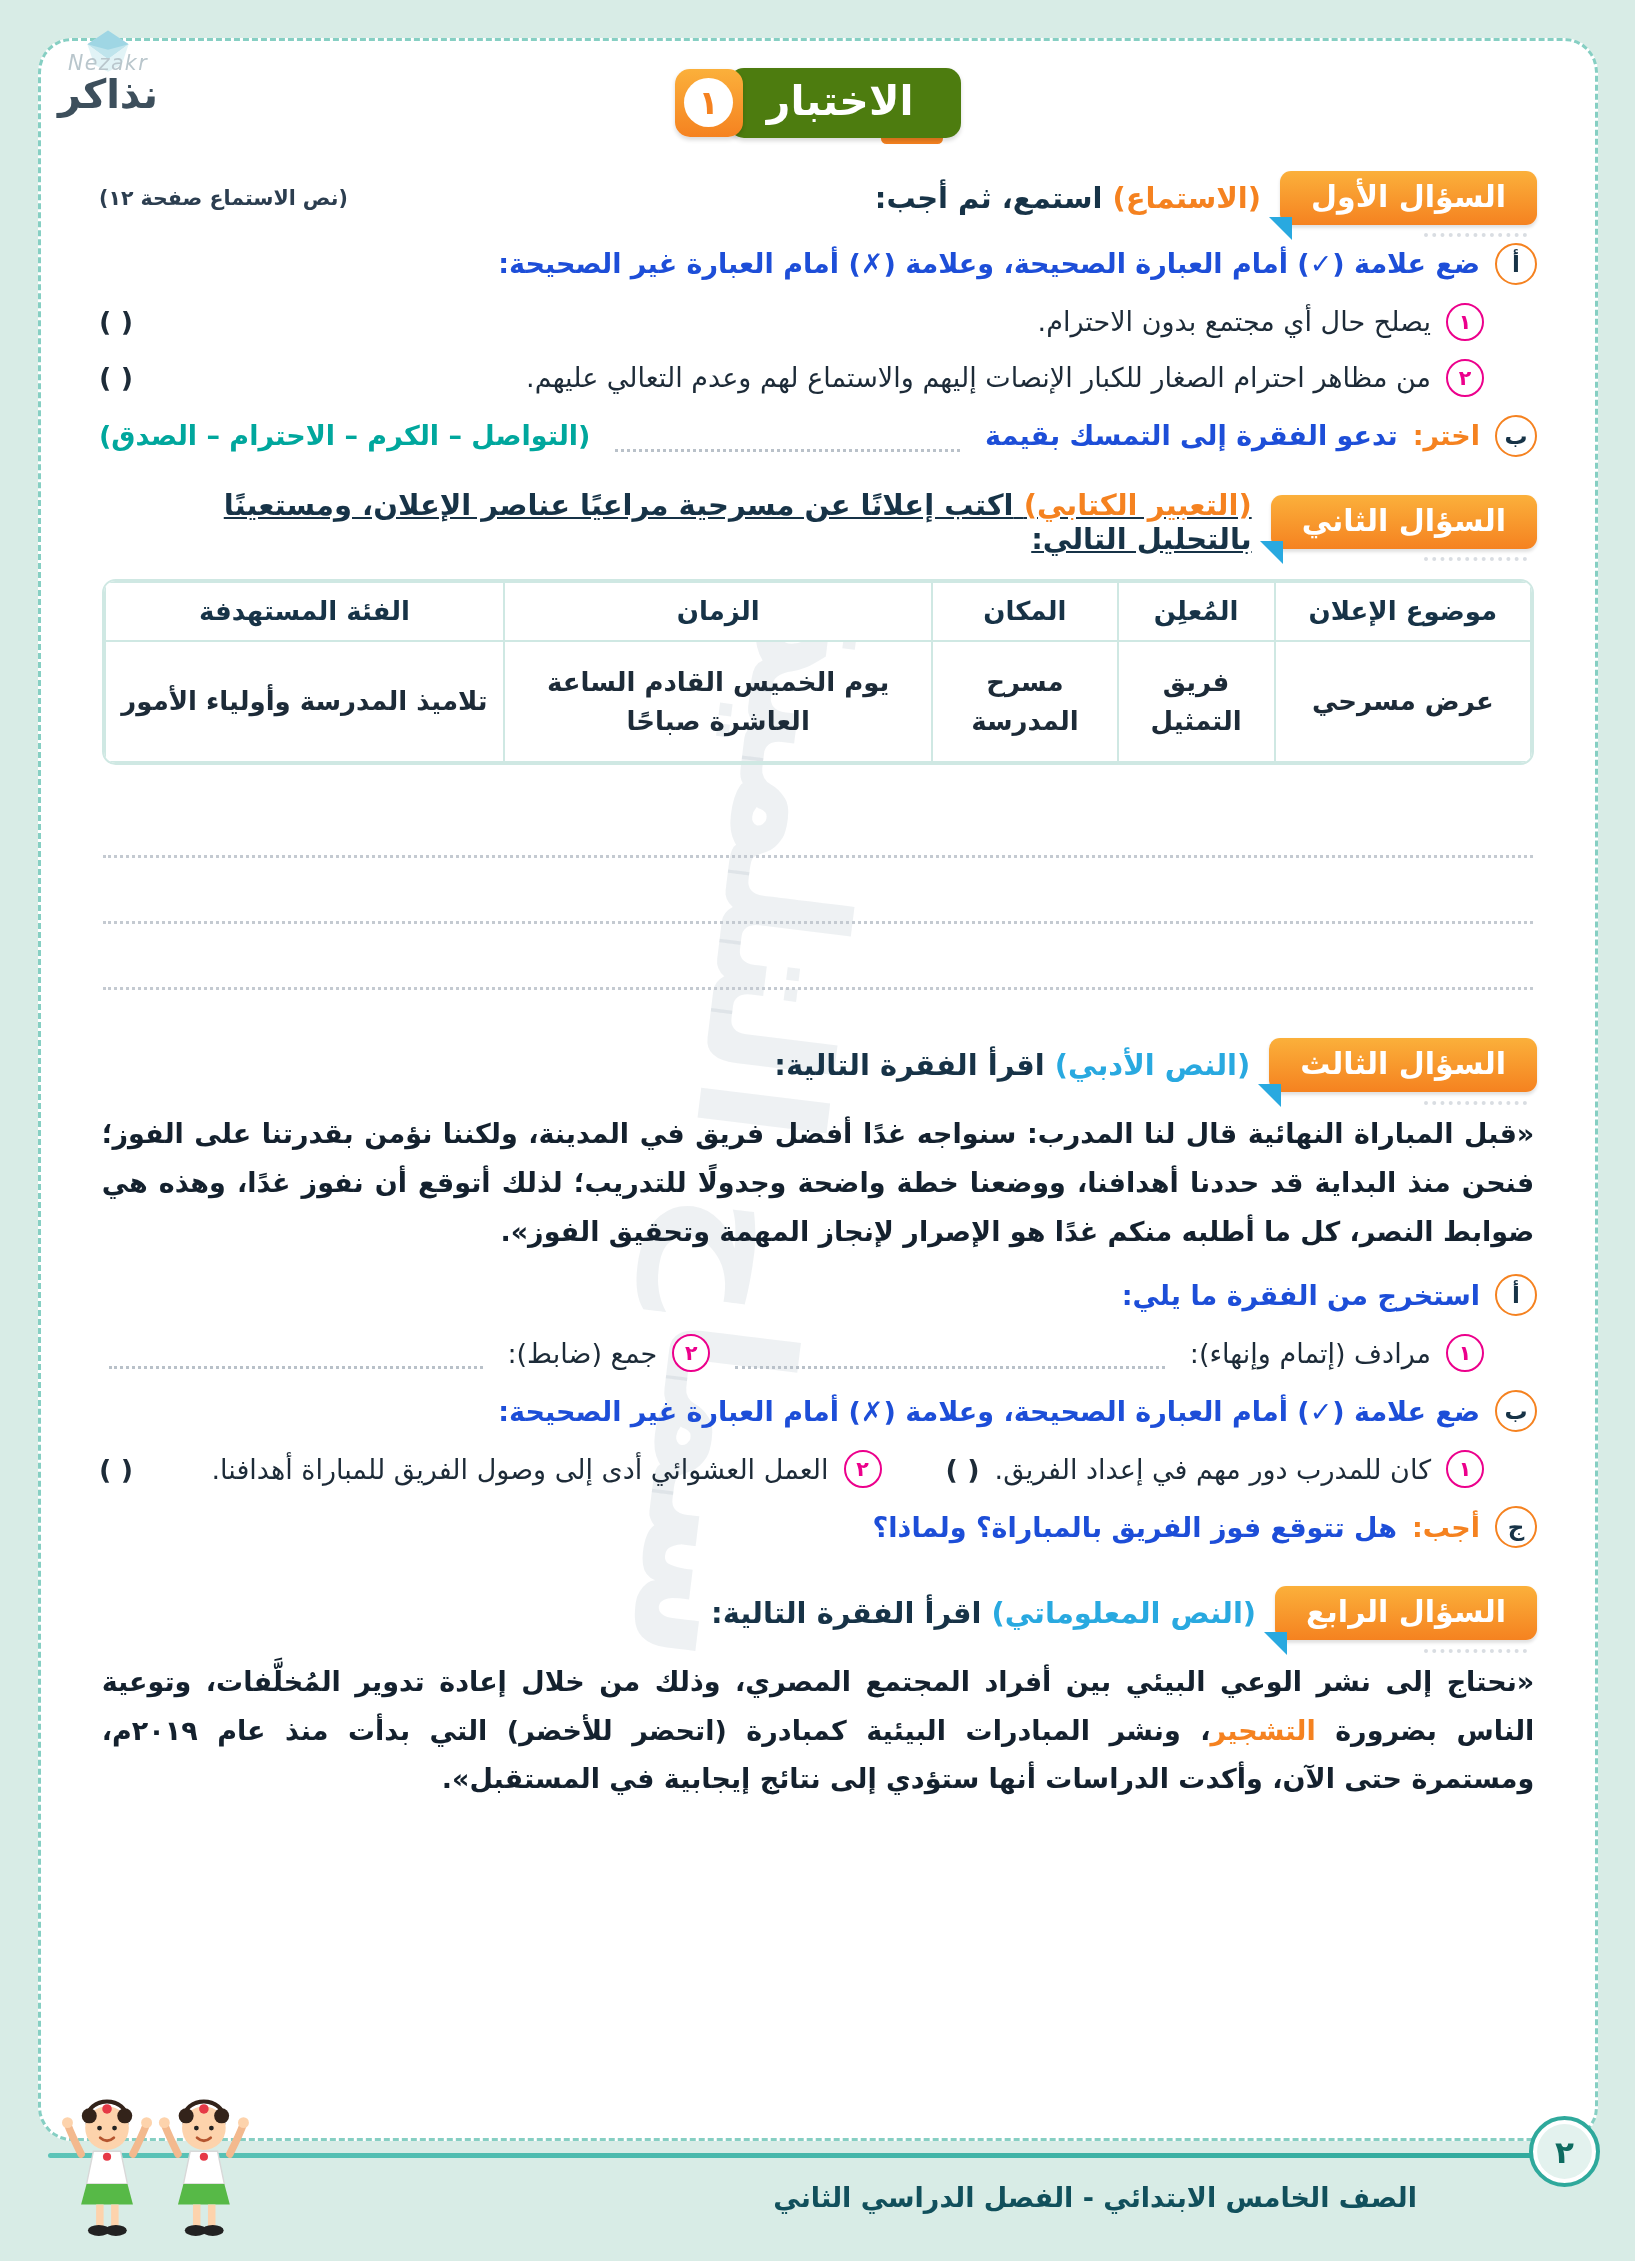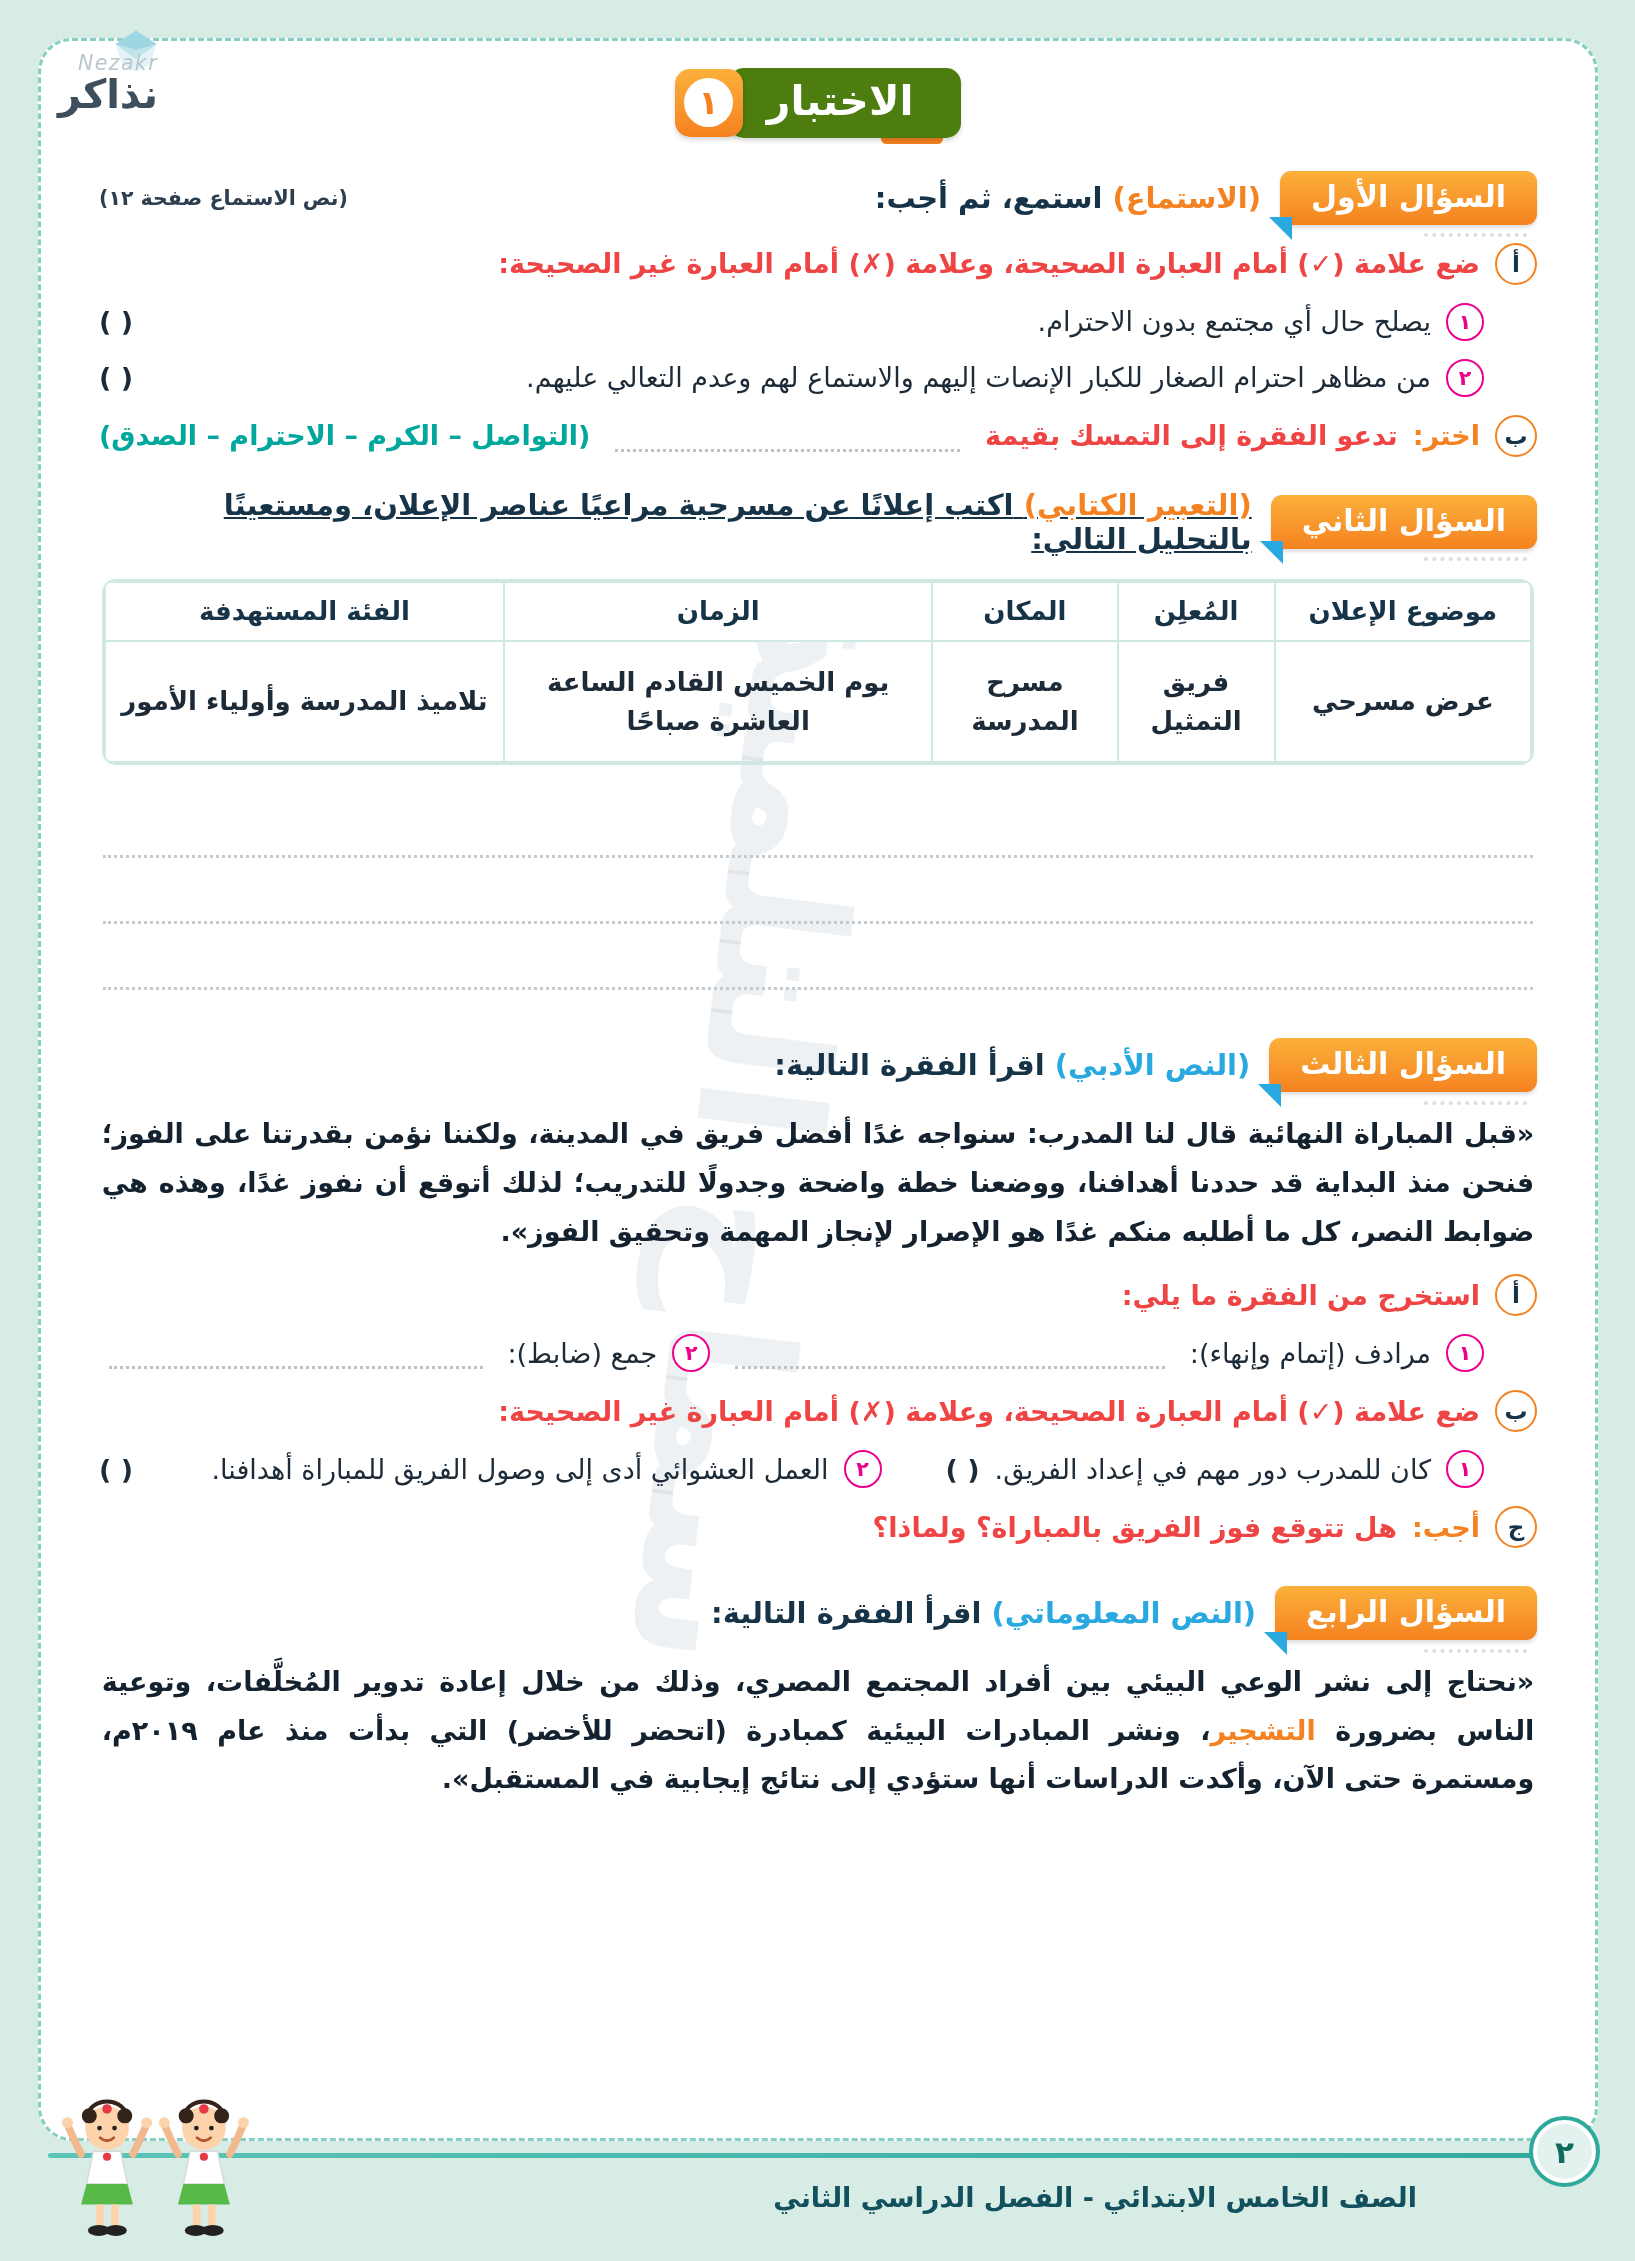--- a/index.html
+++ b/index.html
@@ -15,21 +15,21 @@
     padding:24px 58px 0 58px;direction:rtl;overflow:hidden;z-index:1;
   }
   .panel-inner{position:relative;z-index:2;}
   .watermark{
     position:absolute;top:52%;left:46%;
     transform:translate(-50%,-50%) rotate(97deg);
     font-size:171px;font-weight:bold;white-space:nowrap;
     color:rgba(120,150,165,0.13);z-index:1;pointer-events:none;
   }
   
-  .logo{position:absolute;top:29px;left:58px;z-index:5;text-align:right;direction:ltr;}
+  .logo{position:absolute;top:29px;left:58px;z-index:5;text-align:center;direction:ltr;}
   .logo .diamond{width:44px;height:44px;margin:0 auto;}
   .logo .logo-ar{font-size:40px;font-weight:bold;color:#3d4f5c;line-height:1;}
   .logo .logo-en{font-size:20.5px;color:#b9c6cc;font-style:italic;line-height:1;margin-top:-23px;letter-spacing:1.4px;}
   
   .test-header{display:flex;justify-content:center;margin:2.7px 0 33px 0;}
   .test-badge{display:flex;direction:ltr;align-items:center;gap:0;position:relative;}
   .test-num-box{
     width:68px;height:68px;background:linear-gradient(180deg,#fbb03b,#f58220);
     border-radius:15px;display:flex;align-items:center;justify-content:center;
     box-shadow:0 2.7px 4.1px rgba(0,0,0,.15);z-index:2;
@@ -74,21 +74,21 @@
   .letter-circle{
     flex:0 0 auto;width:38px;height:38px;border:2.7px solid #f58220;border-radius:50%;
     display:flex;align-items:center;justify-content:center;
     font-size:23px;font-weight:bold;color:#173347;background:#fff;
   }
   .num-circle{
     flex:0 0 auto;width:34px;height:34px;border:2.7px solid #ec008c;border-radius:50%;
     display:flex;align-items:center;justify-content:center;
     font-size:20.5px;font-weight:bold;color:#ec008c;background:#fff;
   }
-  .part-title{font-weight:bold;color:#ef4444;}
+  .part-title{font-weight:bold;color:#1d4ed8;}
   .lead-orange{font-weight:bold;color:#f58220;}
   .item-text{color:#1d2b38;}
   .blank{font-weight:bold;color:#1d2b38;white-space:nowrap;}
   .options-green{font-weight:bold;color:#00a79d;white-space:nowrap;}
   .dots{flex:1;border-bottom:3.4px dotted #b9c1c9;height:1.1em;margin:0 9.6px;min-width:41px;}
   .indent{padding-right:53px;}
   
   .ad-table-wrap{border:2.1px solid #cfe8e3;border-radius:13.7px;overflow:hidden;margin:23px 2.7px 27px 2.7px;}
   table.ad-table{width:100%;border-collapse:collapse;direction:rtl;}
   .ad-table th,.ad-table td{border:2.1px solid #cfe8e3;text-align:center;vertical-align:middle;}

